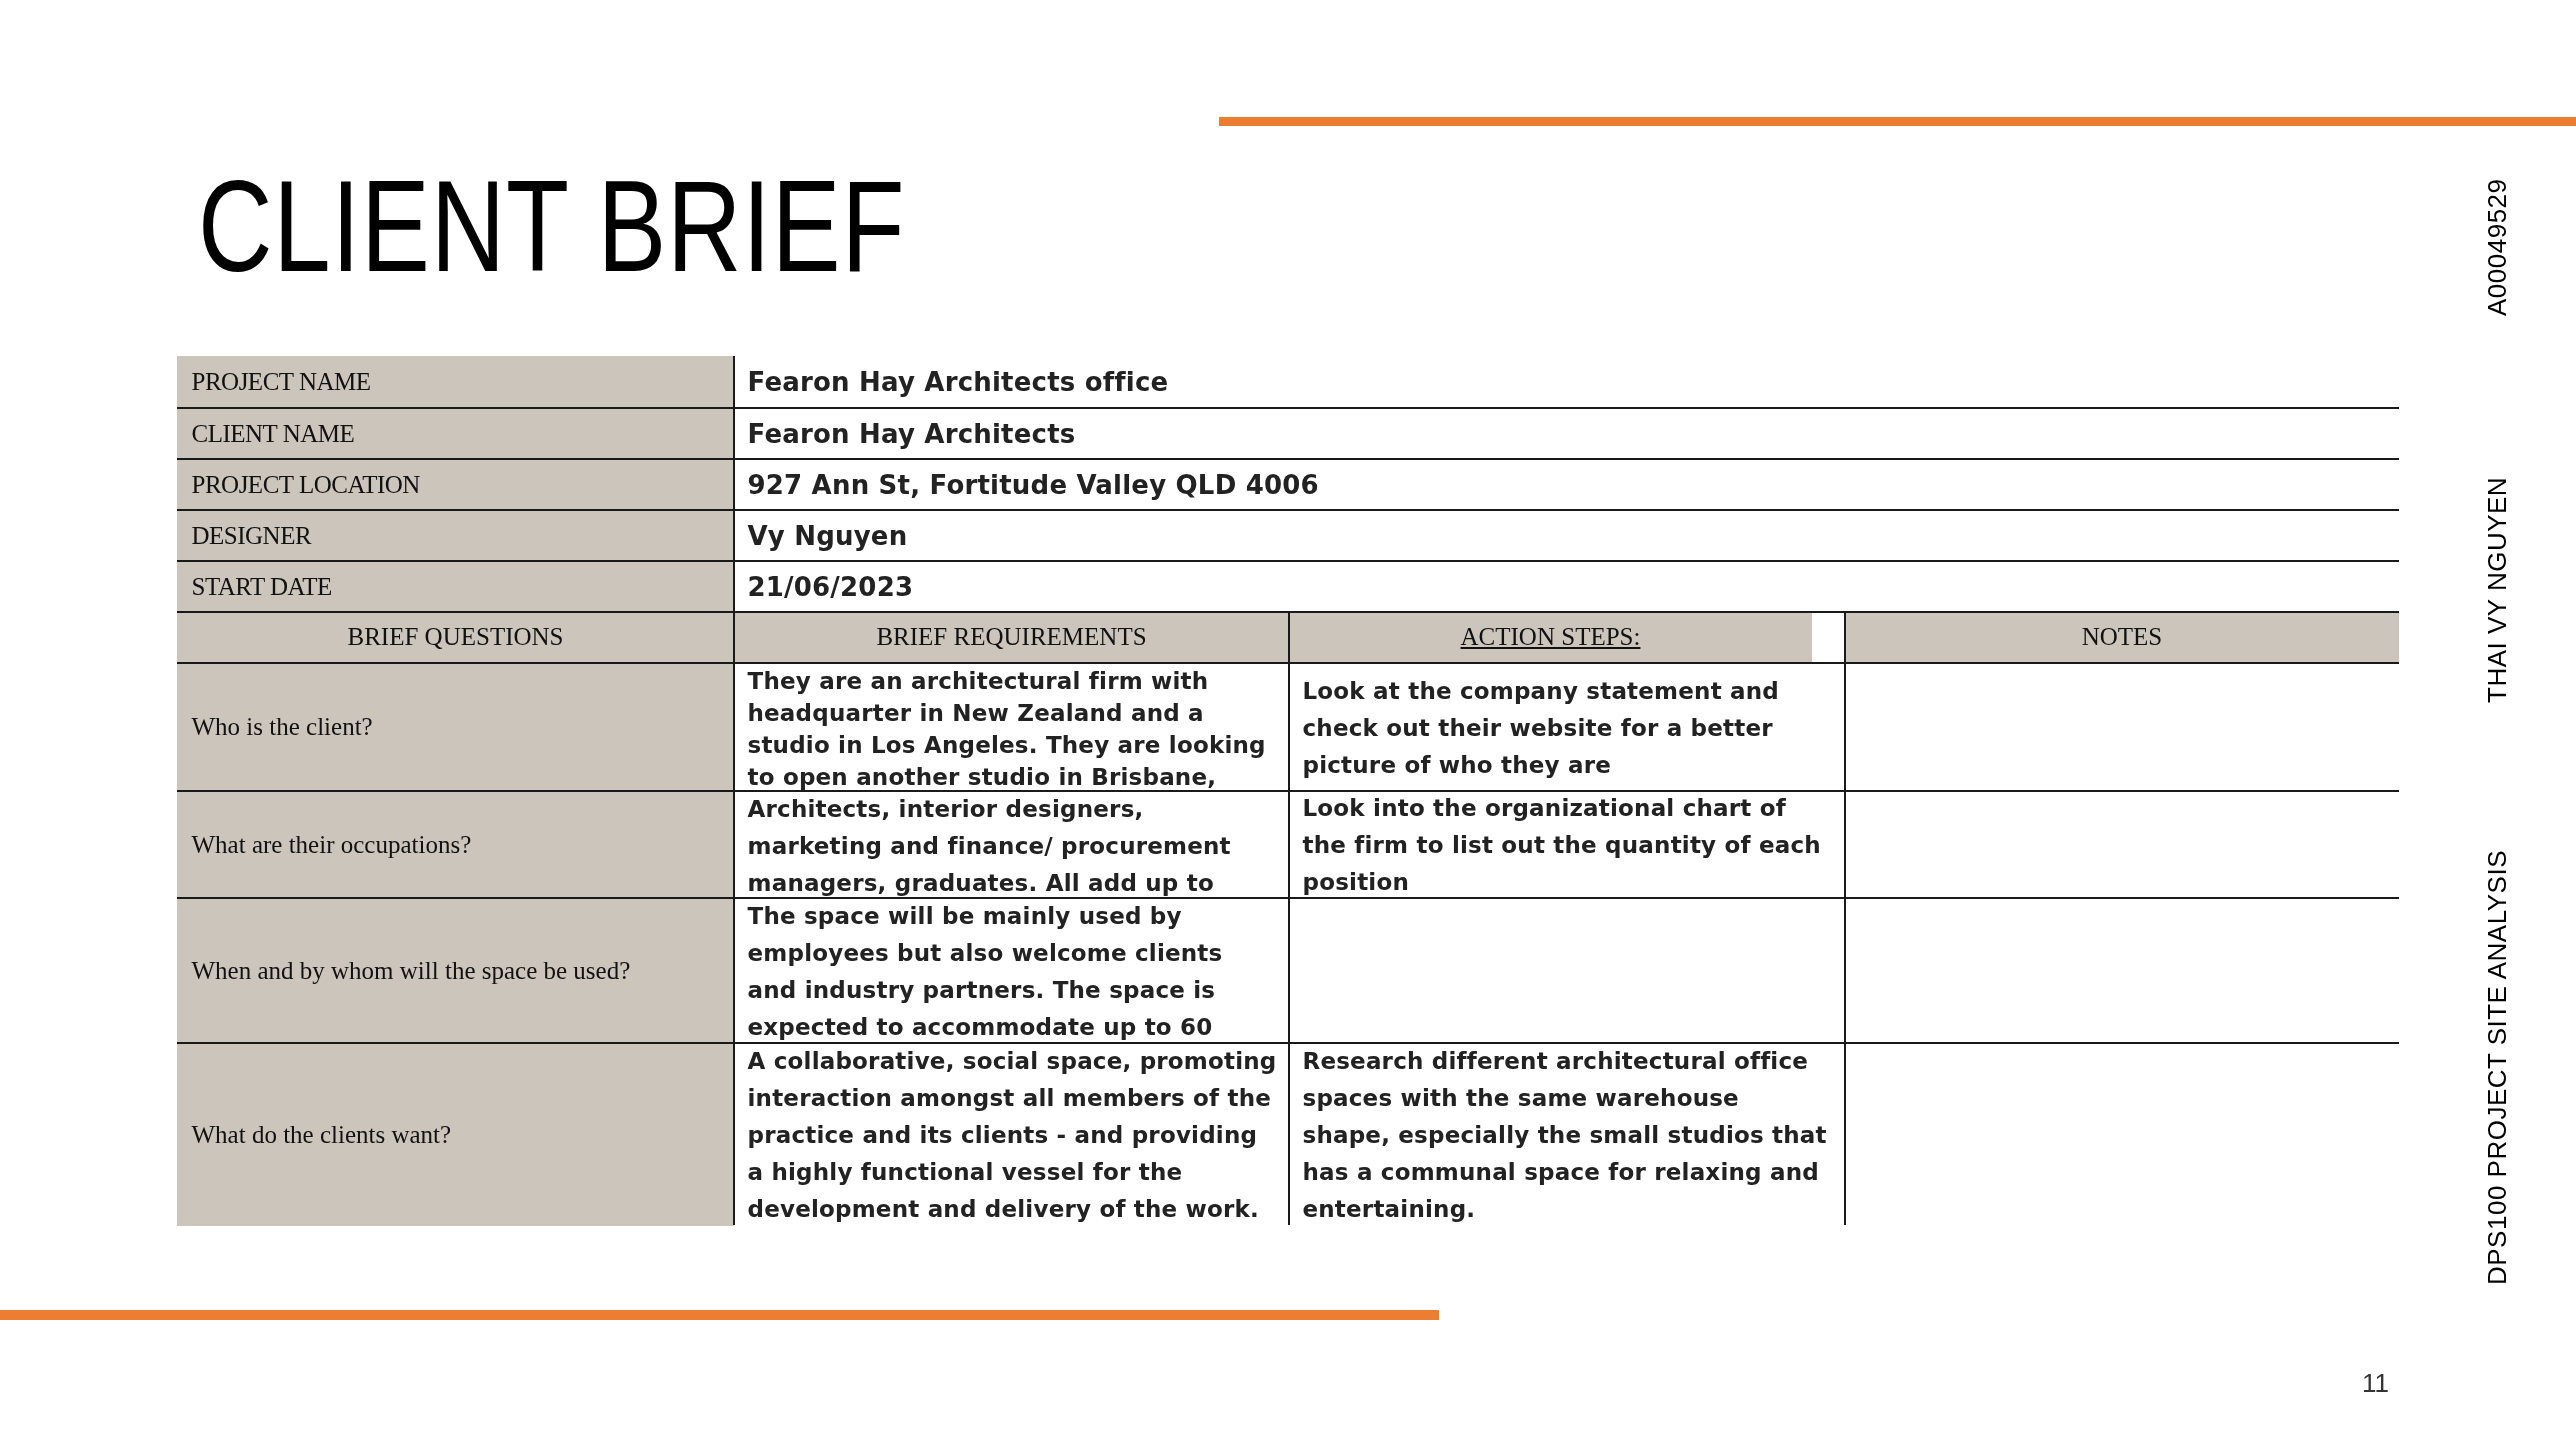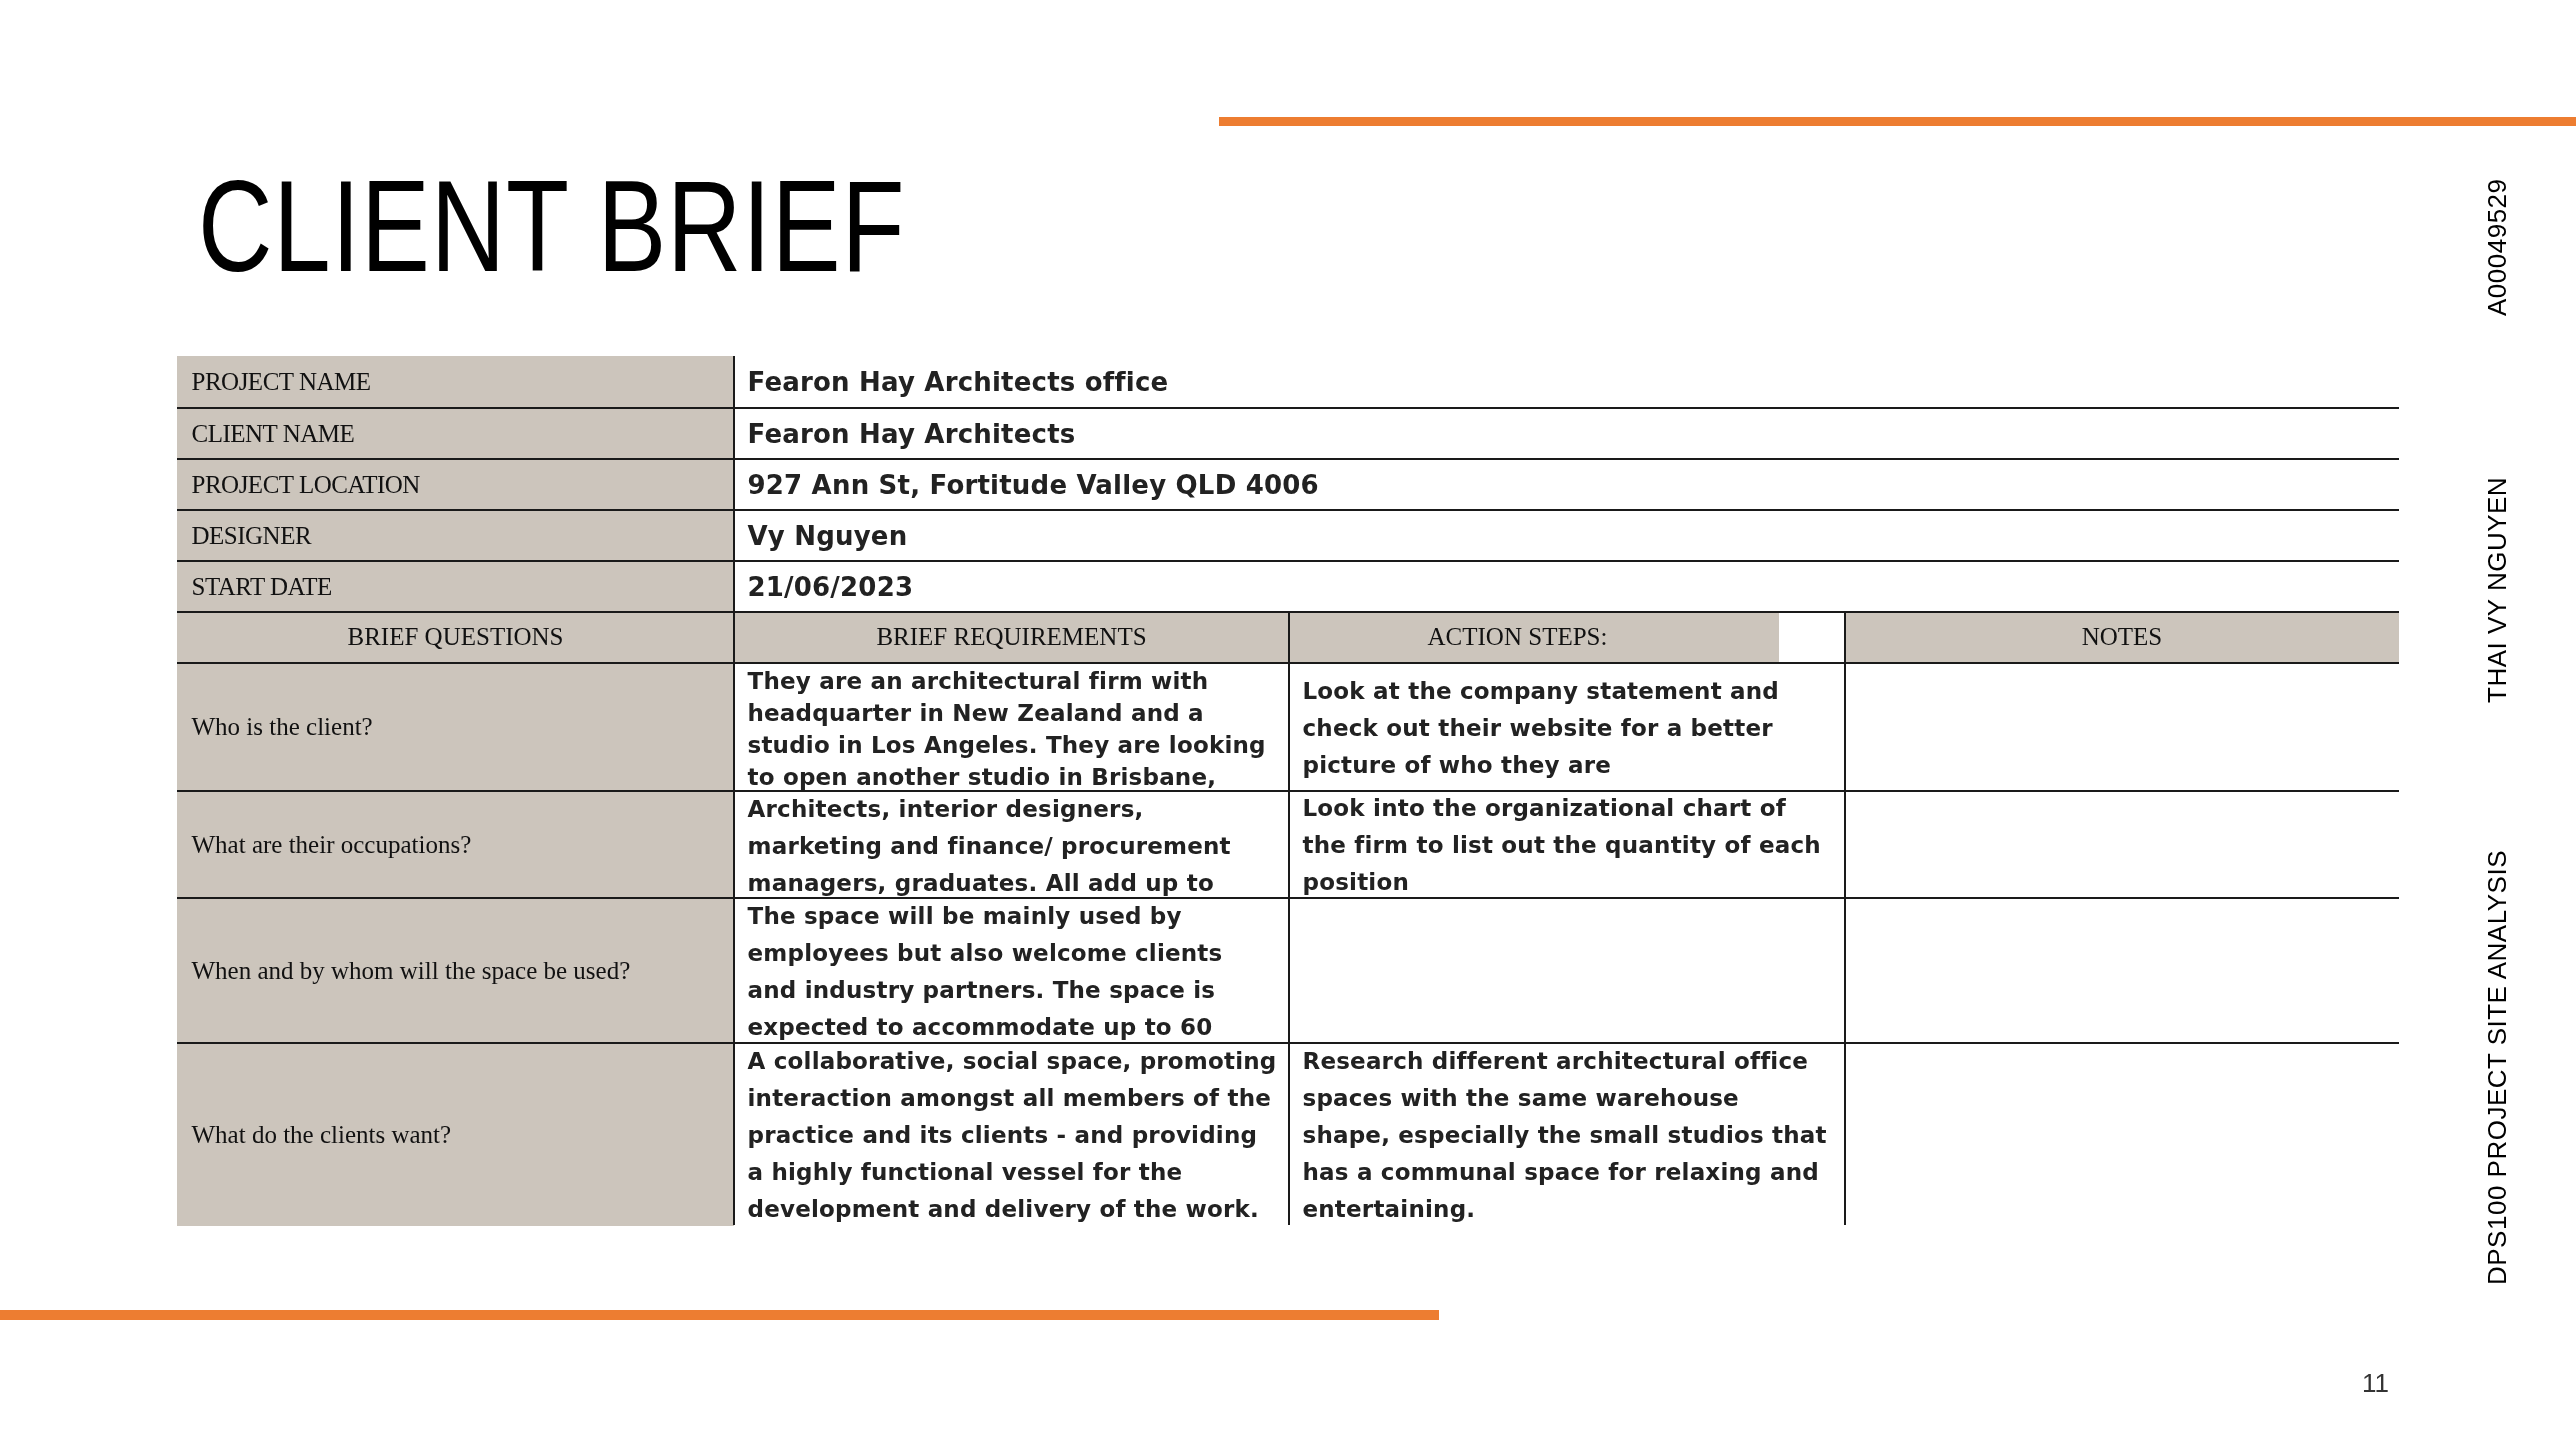--- a/index.html
+++ b/index.html
@@ -85,21 +85,21 @@
   <div class="cell thin info-value" style="left:734px; top:459px; width:1665px; height:51px;">927 Ann St, Fortitude Valley QLD 4006</div>
 
   <div class="cell label-cell serif info-label" style="left:177px; top:510px; width:556px; height:51px;">DESIGNER</div>
   <div class="cell thin info-value" style="left:734px; top:510px; width:1665px; height:51px;">Vy Nguyen</div>
 
   <div class="cell label-cell serif info-label" style="left:177px; top:561px; width:556px; height:51px;">START DATE</div>
   <div class="cell thin info-value" style="left:734px; top:561px; width:1665px; height:51px;">21/06/2023</div>
 
   <div class="cell label-cell serif col-header" style="left:177px; top:612px; width:557px; height:50px;text-align:center;">BRIEF QUESTIONS</div>
   <div class="cell label-cell serif col-header" style="left:734px; top:612px; width:555px; height:50px;">BRIEF REQUIREMENTS</div>
-  <div class="cell label-cell serif col-header" style="left:1256px; top:612px; width:523px; height:50px;">ACTION STEPS:</div>
+  <div class="cell label-cell serif col-header" style="left:1289px; top:612px; width:523px; height:50px;text-decoration:underline;">ACTION STEPS:</div>
   <div class="cell label-cell serif col-header" style="left:1845px; top:612px; width:554px; height:50px;">NOTES</div>
 
   <div>
     <div class="cell label-cell serif question" style="left:177px; top:663px; width:557px; height:128px;">Who is the client?</div>
     <div class="cell thin req" style="left:734px; top:665px; width:555px; height:127px;">They are an architectural firm with headquarter in New Zealand and a studio in Los Angeles. They are looking to open another studio in Brisbane, Australia.</div>
     <div class="cell thin action" style="left:1289px; top:665px; width:555px; height:127px;">Look at the company statement and check out their website for a better picture of who they are</div>
     <div class="cell thin action" style="left:1845px; top:665px; width:554px; height:127px;"></div>
   </div>
 
   <div>

